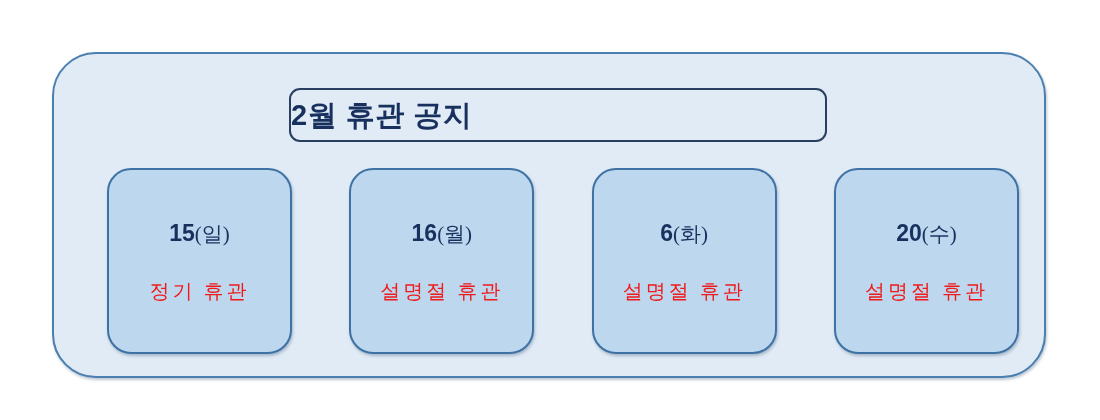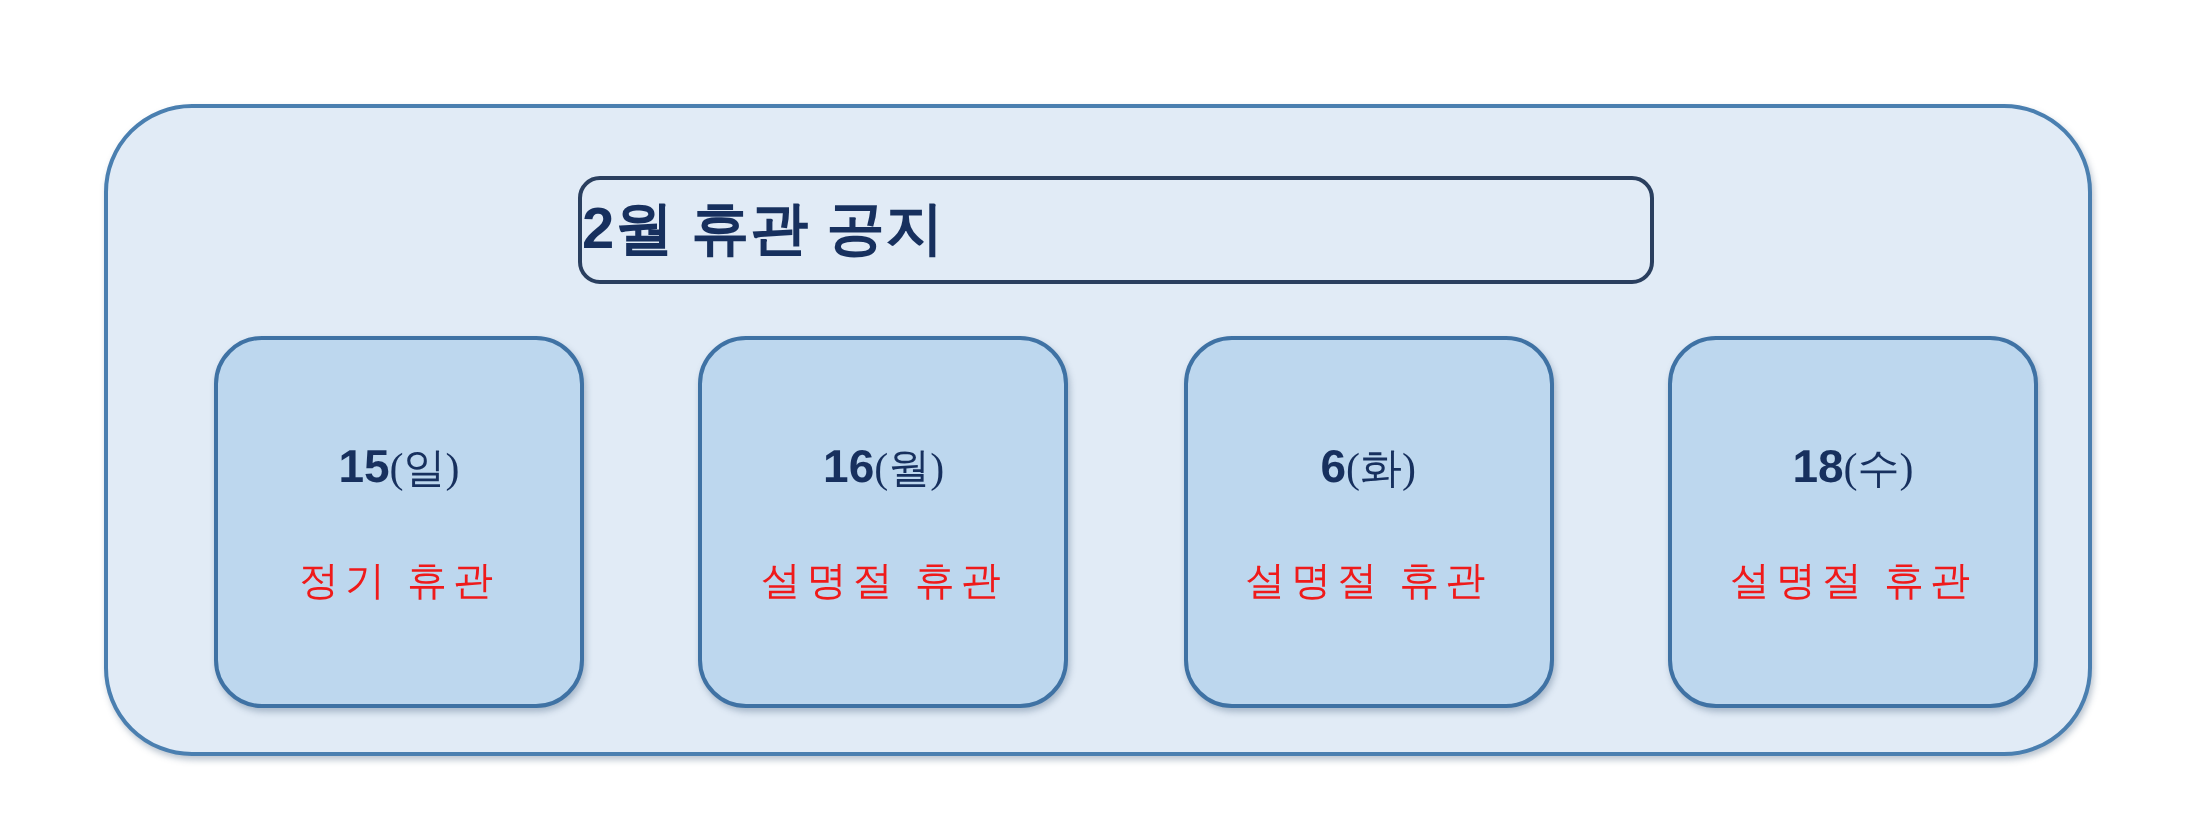--- a/index.html
+++ b/index.html
@@ -118,18 +118,18 @@
       <div class="day-label"><span>16</span><span class="weekday">(월)</span></div>
       <div class="closure-text">설명절 휴관</div>
     </div>
 
     <div class="day-card">
       <div class="day-label"><span>6</span><span class="weekday">(화)</span></div>
       <div class="closure-text">설명절 휴관</div>
     </div>
 
     <div class="day-card">
-      <div class="day-label"><span>18</span><span class="weekday">(수)</span></div>
+      <div class="day-label"><span>20</span><span class="weekday">(수)</span></div>
       <div class="closure-text">설명절 휴관</div>
     </div>
 
   </div>
 </div>
 
 </body></html>

